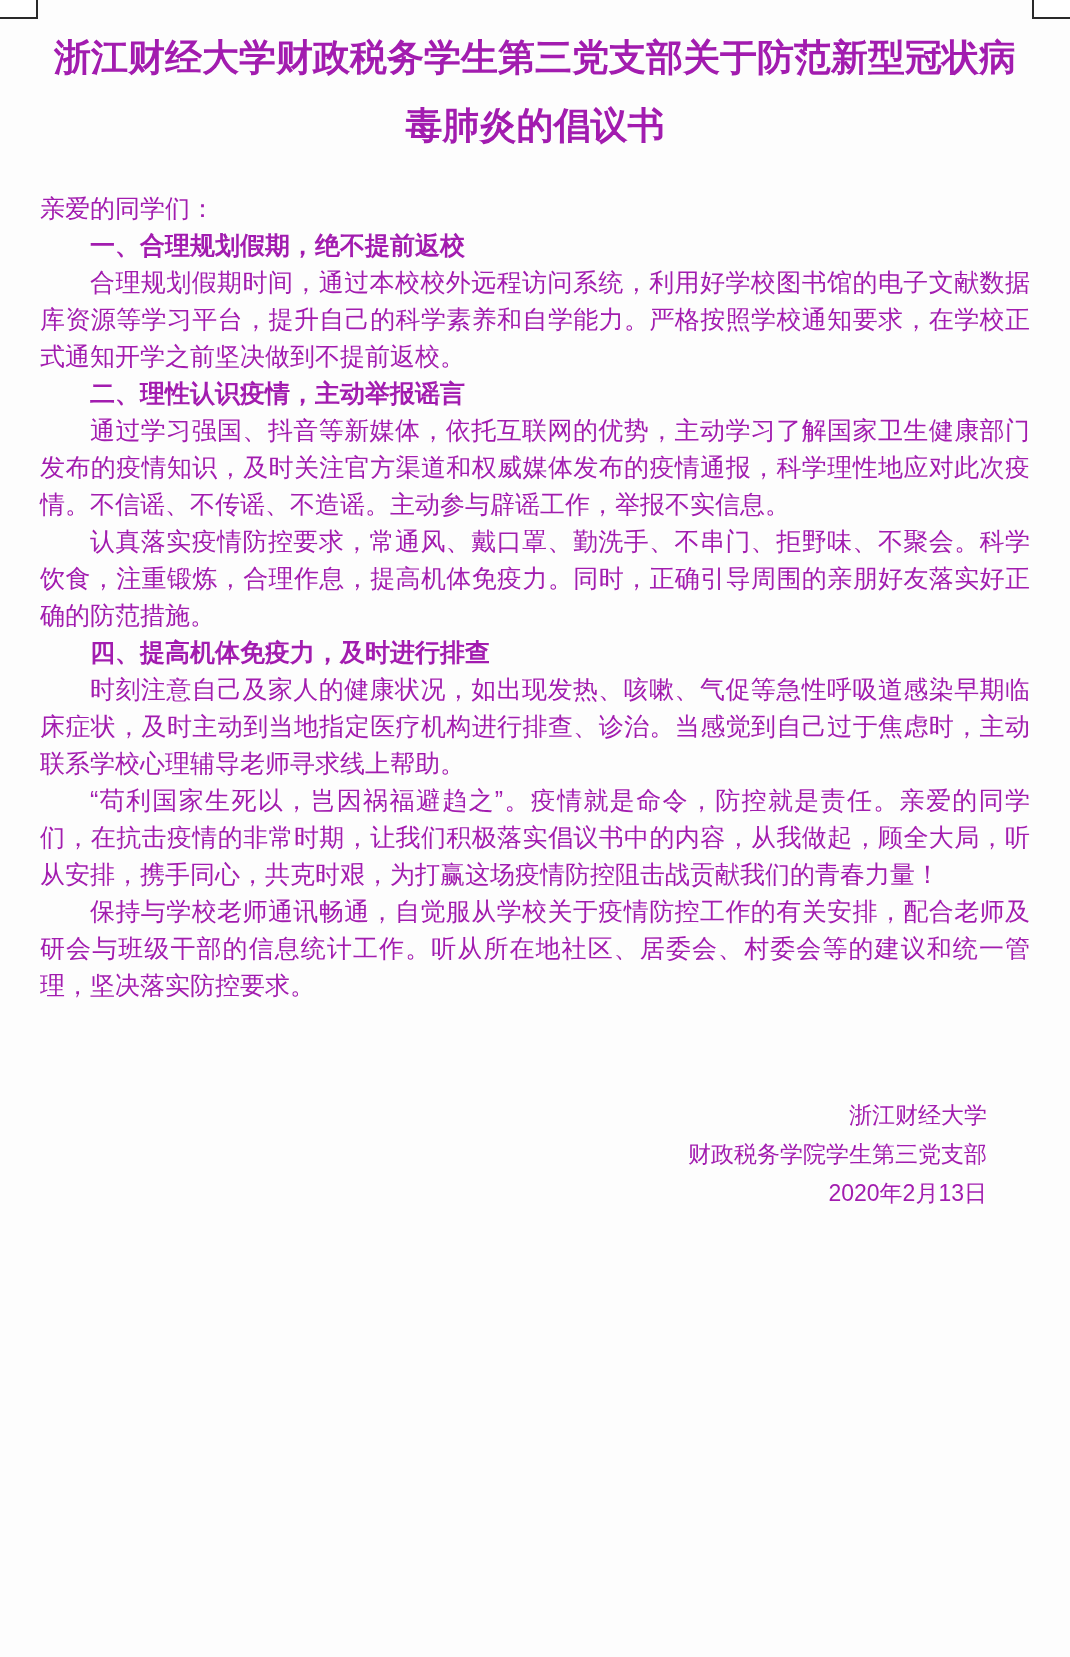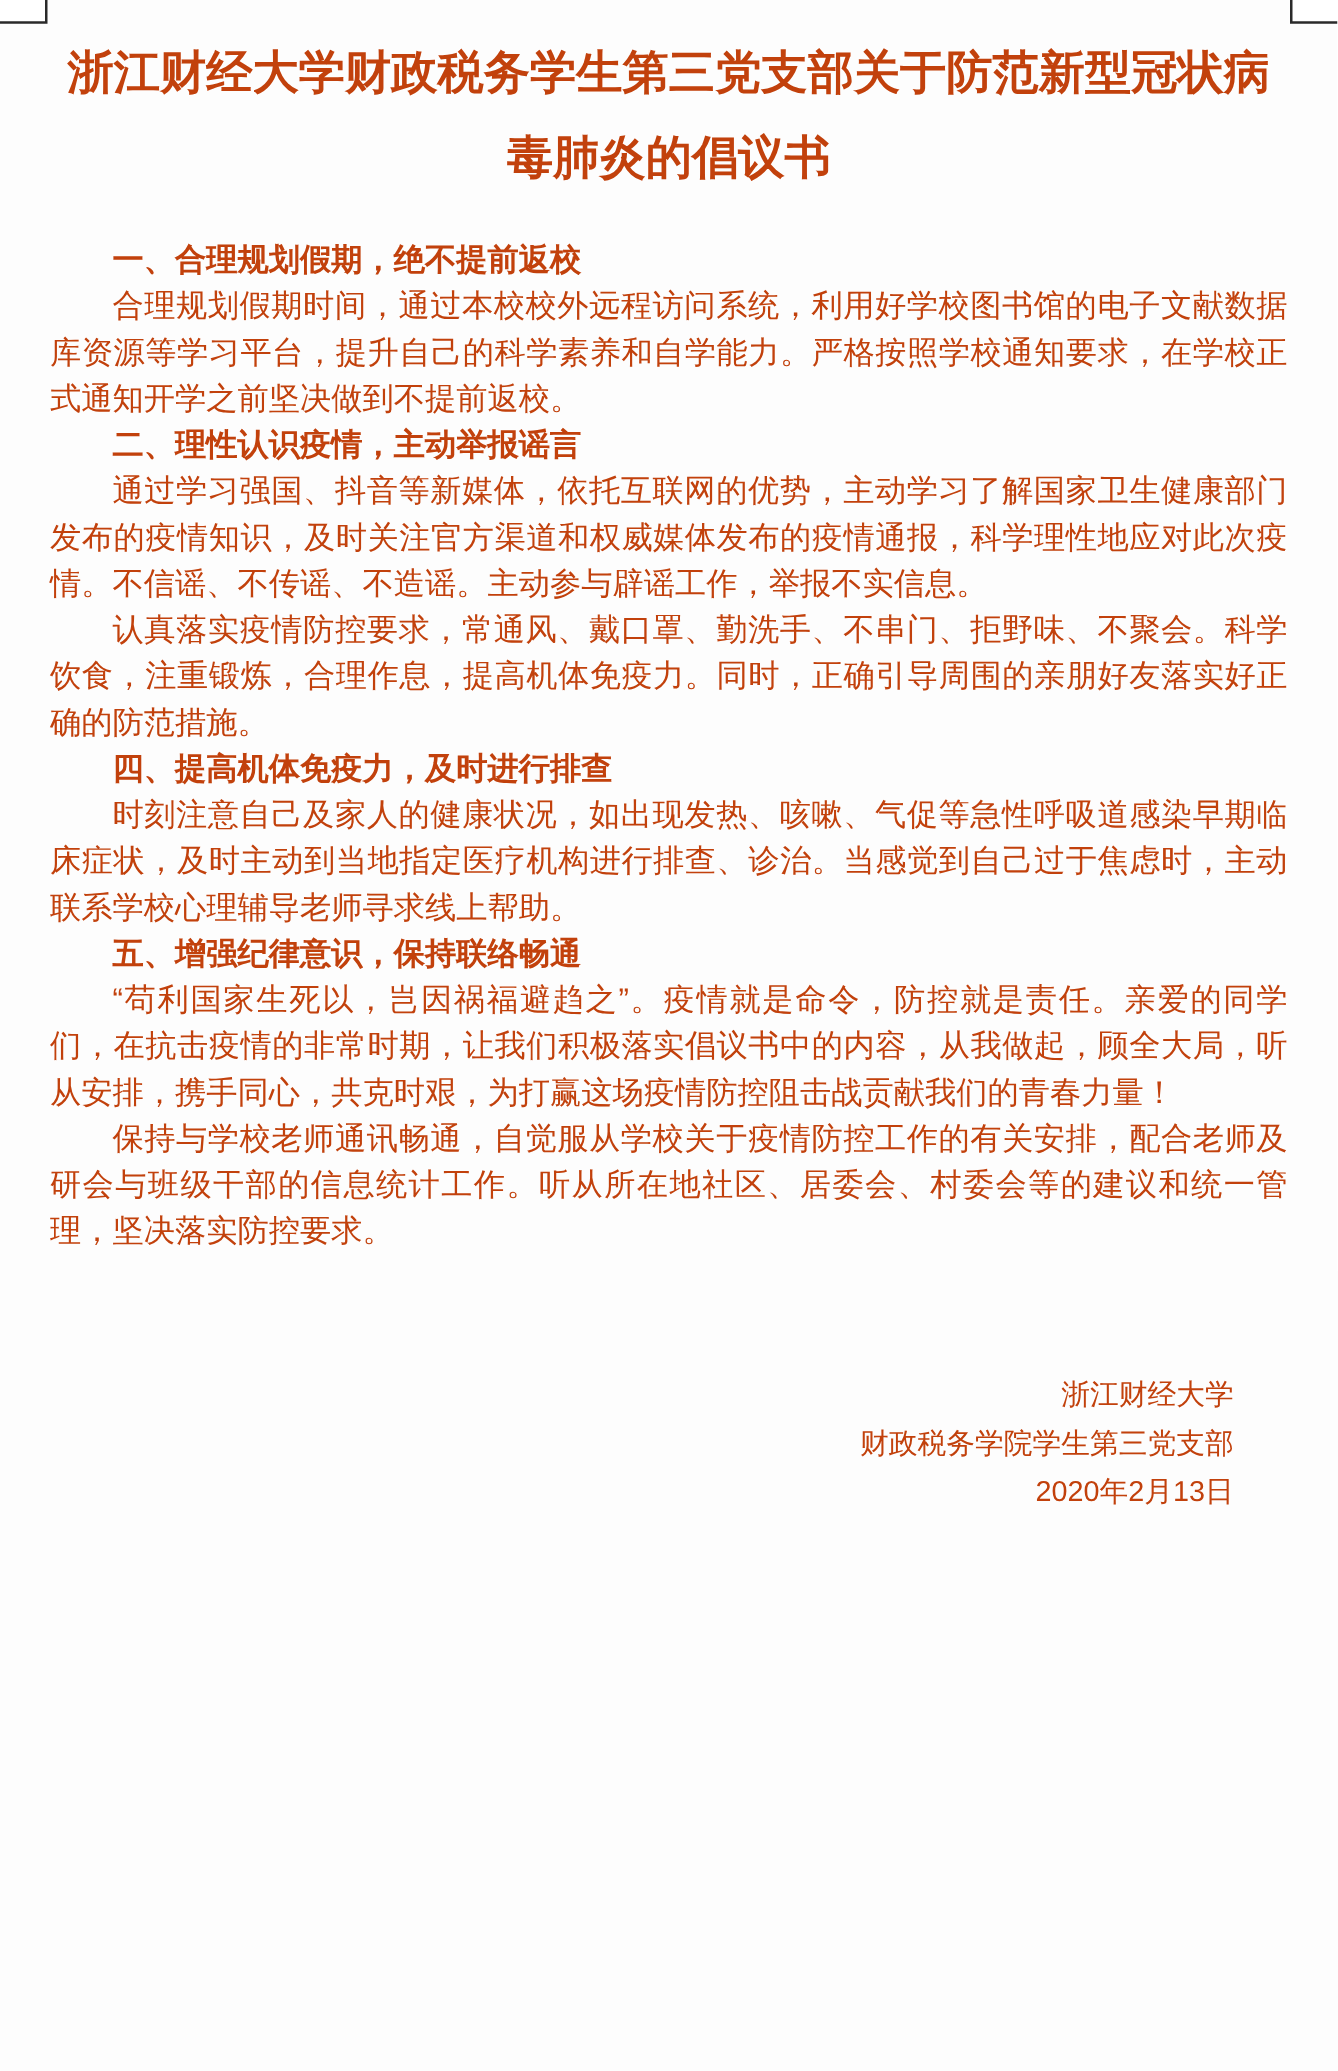--- a/index.html
+++ b/index.html
@@ -7,21 +7,21 @@
     padding: 0;
     background: #ffffff;
   }
   .page {
     position: relative;
     width: 1070px;
     height: 1657px;
     box-sizing: border-box;
     padding: 24px 40px 0 40px;
     background: #fdfdfd;
-    color: #c2410c;
+    color: #a21caf;
     font-family: "Liberation Sans", "DejaVu Sans", sans-serif;
     overflow: hidden;
   }
   
   .corner-mark {
     position: absolute;
     width: 40px;
     height: 20px;
     border: 2px solid #2a2a2a;
     background: #ffffff;
@@ -72,34 +72,34 @@
 
 <div class="page">
 
   <div class="corner-mark left"></div>
   <div class="corner-mark right"></div>
 
   <h1 class="doc-title">浙江财经大学财政税务学生第三党支部关于防范新型冠状病毒肺炎的倡议书</h1>
 
   <div class="doc-body">
 
+    <p class="salutation">亲爱的同学们：</p>
 
 
     <p class="sec-heading">一、合理规划假期，绝不提前返校</p>
     <p class="para">合理规划假期时间，通过本校校外远程访问系统，利用好学校图书馆的电子文献数据库资源等学习平台，提升自己的科学素养和自学能力。严格按照学校通知要求，在学校正式通知开学之前坚决做到不提前返校。</p>
 
     <p class="sec-heading">二、理性认识疫情，主动举报谣言</p>
     <p class="para">通过学习强国、抖音等新媒体，依托互联网的优势，主动学习了解国家卫生健康部门发布的疫情知识，及时关注官方渠道和权威媒体发布的疫情通报，科学理性地应对此次疫情。不信谣、不传谣、不造谣。主动参与辟谣工作，举报不实信息。</p>
 
     <p class="para">认真落实疫情防控要求，常通风、戴口罩、勤洗手、不串门、拒野味、不聚会。科学饮食，注重锻炼，合理作息，提高机体免疫力。同时，正确引导周围的亲朋好友落实好正确的防范措施。</p>
 
     <p class="sec-heading">四、提高机体免疫力，及时进行排查</p>
     <p class="para">时刻注意自己及家人的健康状况，如出现发热、咳嗽、气促等急性呼吸道感染早期临床症状，及时主动到当地指定医疗机构进行排查、诊治。当感觉到自己过于焦虑时，主动联系学校心理辅导老师寻求线上帮助。</p>
 
-    <p class="sec-heading">五、增强纪律意识，保持联络畅通</p>
     <p class="para">“苟利国家生死以，岂因祸福避趋之”。疫情就是命令，防控就是责任。亲爱的同学们，在抗击疫情的非常时期，让我们积极落实倡议书中的内容，从我做起，顾全大局，听从安排，携手同心，共克时艰，为打赢这场疫情防控阻击战贡献我们的青春力量！</p>
 
     <p class="para">保持与学校老师通讯畅通，自觉服从学校关于疫情防控工作的有关安排，配合老师及研会与班级干部的信息统计工作。听从所在地社区、居委会、村委会等的建议和统一管理，坚决落实防控要求。</p>
   </div>
 
   <div class="signature">
     <div>浙江财经大学</div>
     <div>财政税务学院学生第三党支部</div>
     <div>2020年2月13日</div>
   </div>

